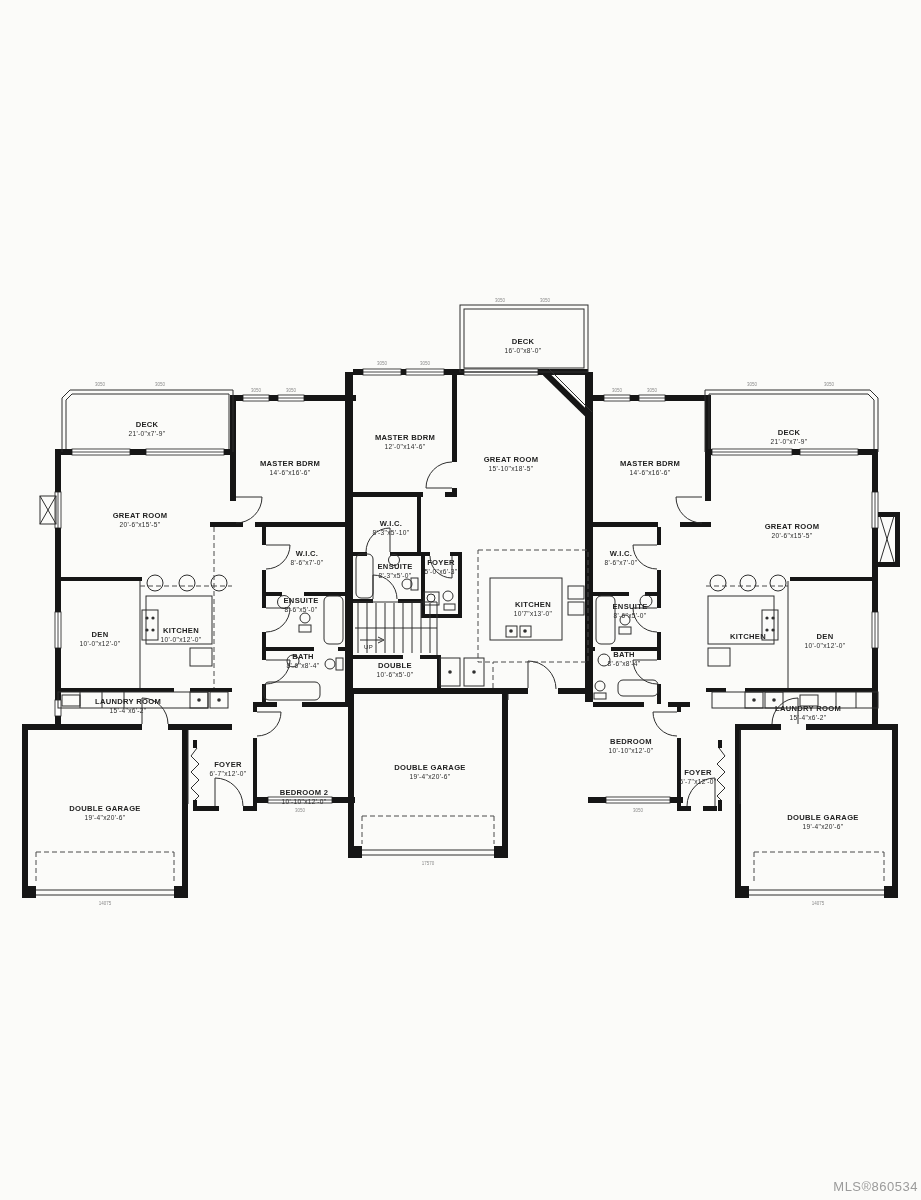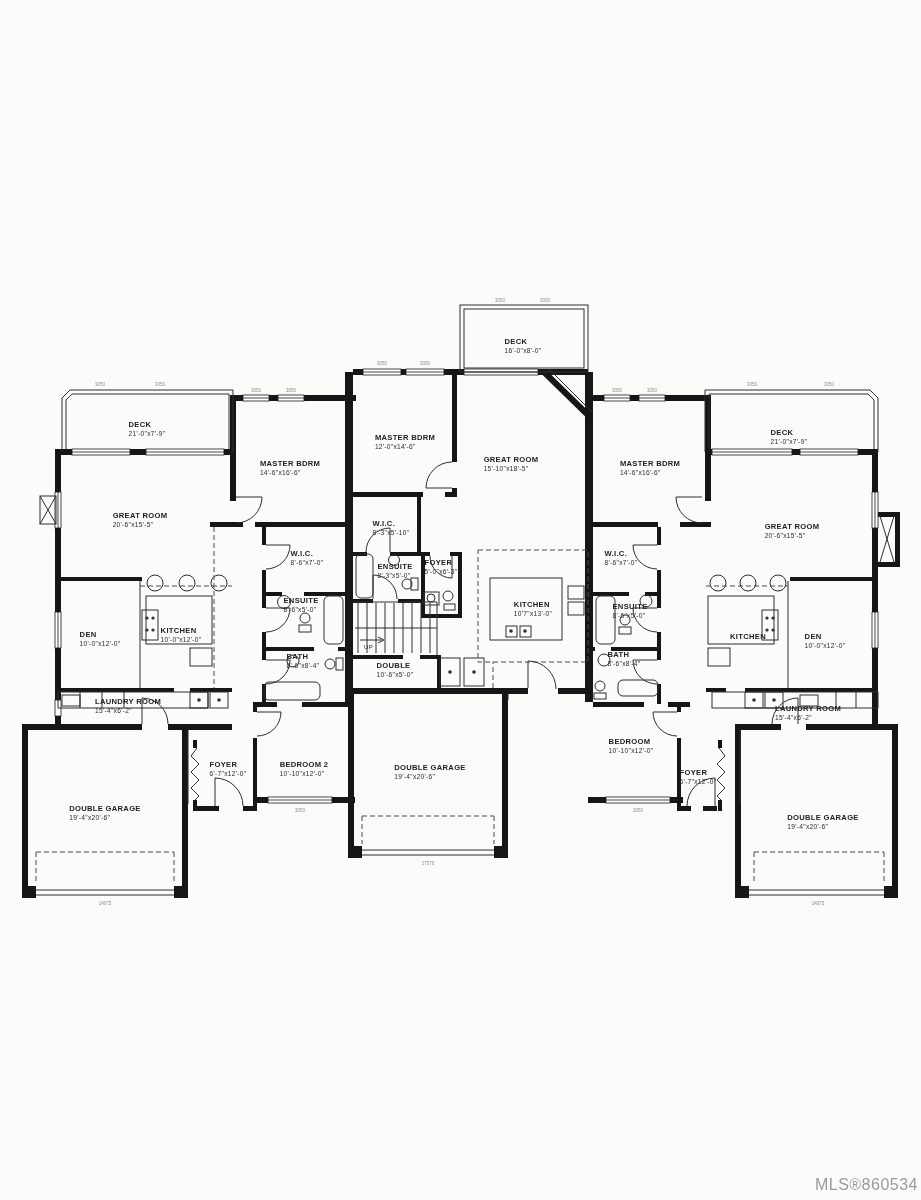--- a/index.html
+++ b/index.html
@@ -1,27 +1,27 @@
 <!DOCTYPE html>
 <html><head>
 <meta charset="utf-8">
 <style>
   html,body{margin:0;padding:0;background:#e8e8e6;}
   .stage{position:relative;width:921px;height:1200px;background:#fbfbf9;overflow:hidden;
          font-family:"Liberation Sans",sans-serif;}
   .plansvg{position:absolute;left:0;top:0;}
-  .rlabel{position:absolute;transform:translateX(-50%);color:#1c1c1c;
+  .rlabel{position:absolute;transform:translateX(-50%);text-align:center;color:#1c1c1c;
           line-height:1.35;white-space:nowrap;letter-spacing:.3px;}
   .rname{font-size:7.6px;font-weight:bold;color:#222;}
   .rdims{font-size:6.6px;color:#2a2a2a;}
   .wcode{position:absolute;transform:translateX(-50%);font-size:4.5px;color:#8d8d8d;
          letter-spacing:0;}
   .plate{position:absolute;transform:translateX(-50%);font-size:4.5px;color:#8d8d8d;}
   .uplab{position:absolute;font-size:6px;color:#222;letter-spacing:.5px;}
-  .mls{position:absolute;right:3px;bottom:6px;font-size:16px;color:#9b9b9b;letter-spacing:.5px;}
+  .mls{position:absolute;right:3px;bottom:6px;font-size:13px;color:#9b9b9b;letter-spacing:.5px;}
 </style>
 </head>
 <body>
 
 <div class="stage">
 
 <svg class="plansvg" width="921" height="1200" viewBox="0 0 921 1200">
 
   <g fill="#161616" stroke="none">
 
@@ -390,21 +390,21 @@
   <div class="rdims">10'-0"x12'-0"</div>
 </div>
 <div class="rlabel" style="left:128px;top:697px">
   <div class="rname">LAUNDRY ROOM</div>
   <div class="rdims">15'-4"x6'-2"</div>
 </div>
 <div class="rlabel" style="left:228px;top:760px">
   <div class="rname">FOYER</div>
   <div class="rdims">6'-7"x12'-0"</div>
 </div>
-<div class="rlabel" style="left:304px;top:760px">
+<div class="rlabel" style="left:304px;top:788px">
   <div class="rname">BEDROOM 2</div>
   <div class="rdims">10'-10"x12'-0"</div>
 </div>
 <div class="rlabel" style="left:105px;top:804px">
   <div class="rname">DOUBLE GARAGE</div>
   <div class="rdims">19'-4"x20'-6"</div>
 </div>
 
 <div class="rlabel" style="left:523px;top:337px">
   <div class="rname">DECK</div>

